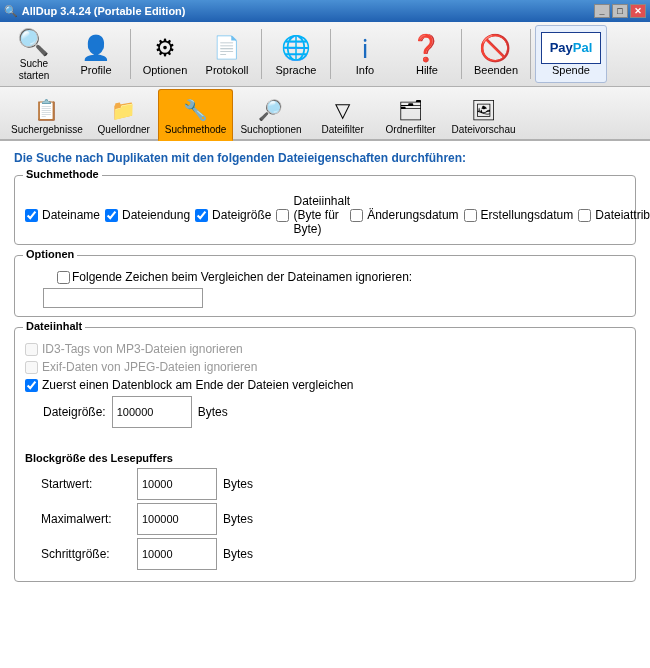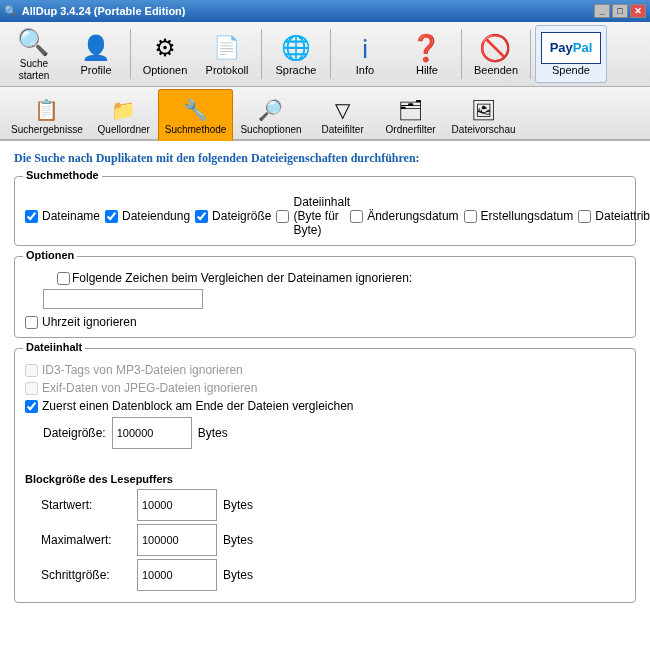--- a/index.html
+++ b/index.html
@@ -114,21 +114,20 @@
       margin: 0;
       padding: 10px 14px;
       height: calc(668px - 22px - 64px - 54px);
       overflow-y: auto;
     }
     .page-title {
       color: #1a5fb0;
       font-weight: bold;
       font-size: 12px;
       margin-bottom: 10px;
-      font-family: Liberation Serif, serif;
     }
 
     
     .section-box {
       border: 1px solid #a0a0a0;
       border-radius: 4px;
       margin-bottom: 10px;
       padding: 8px 10px 8px;
       position: relative;
     }
@@ -336,26 +335,20 @@
 
   <div class="section-box">
     <span class="section-label">Optionen</span>
     <div style="height:6px;"></div>
     <label class="check-item" style="flex-wrap: wrap; gap: 2px; margin-left: 32px;">
       <input type="checkbox" style="">
       <span>Folgende Zeichen beim Vergleichen der Dateinamen ignorieren:</span>
     </label>
     <div style="margin-top:4px; margin-left:18px;">
       <input type="text" class="option-input" value="" style="">
-    </div>
-    <div style="margin-top:6px;">
-      <label class="check-item">
-        <input type="checkbox" style="">
-        <span>Uhrzeit ignorieren</span>
-      </label>
     </div>
   </div>
 
   <div class="section-box">
     <span class="section-label">Dateiinhalt</span>
     <div style="height:6px;"></div>
     <label class="check-item" style="color:#999;">
       <input type="checkbox" disabled="" style="">
       <span style="color:#999;">ID3-Tags von MP3-Dateien ignorieren</span>
     </label>

